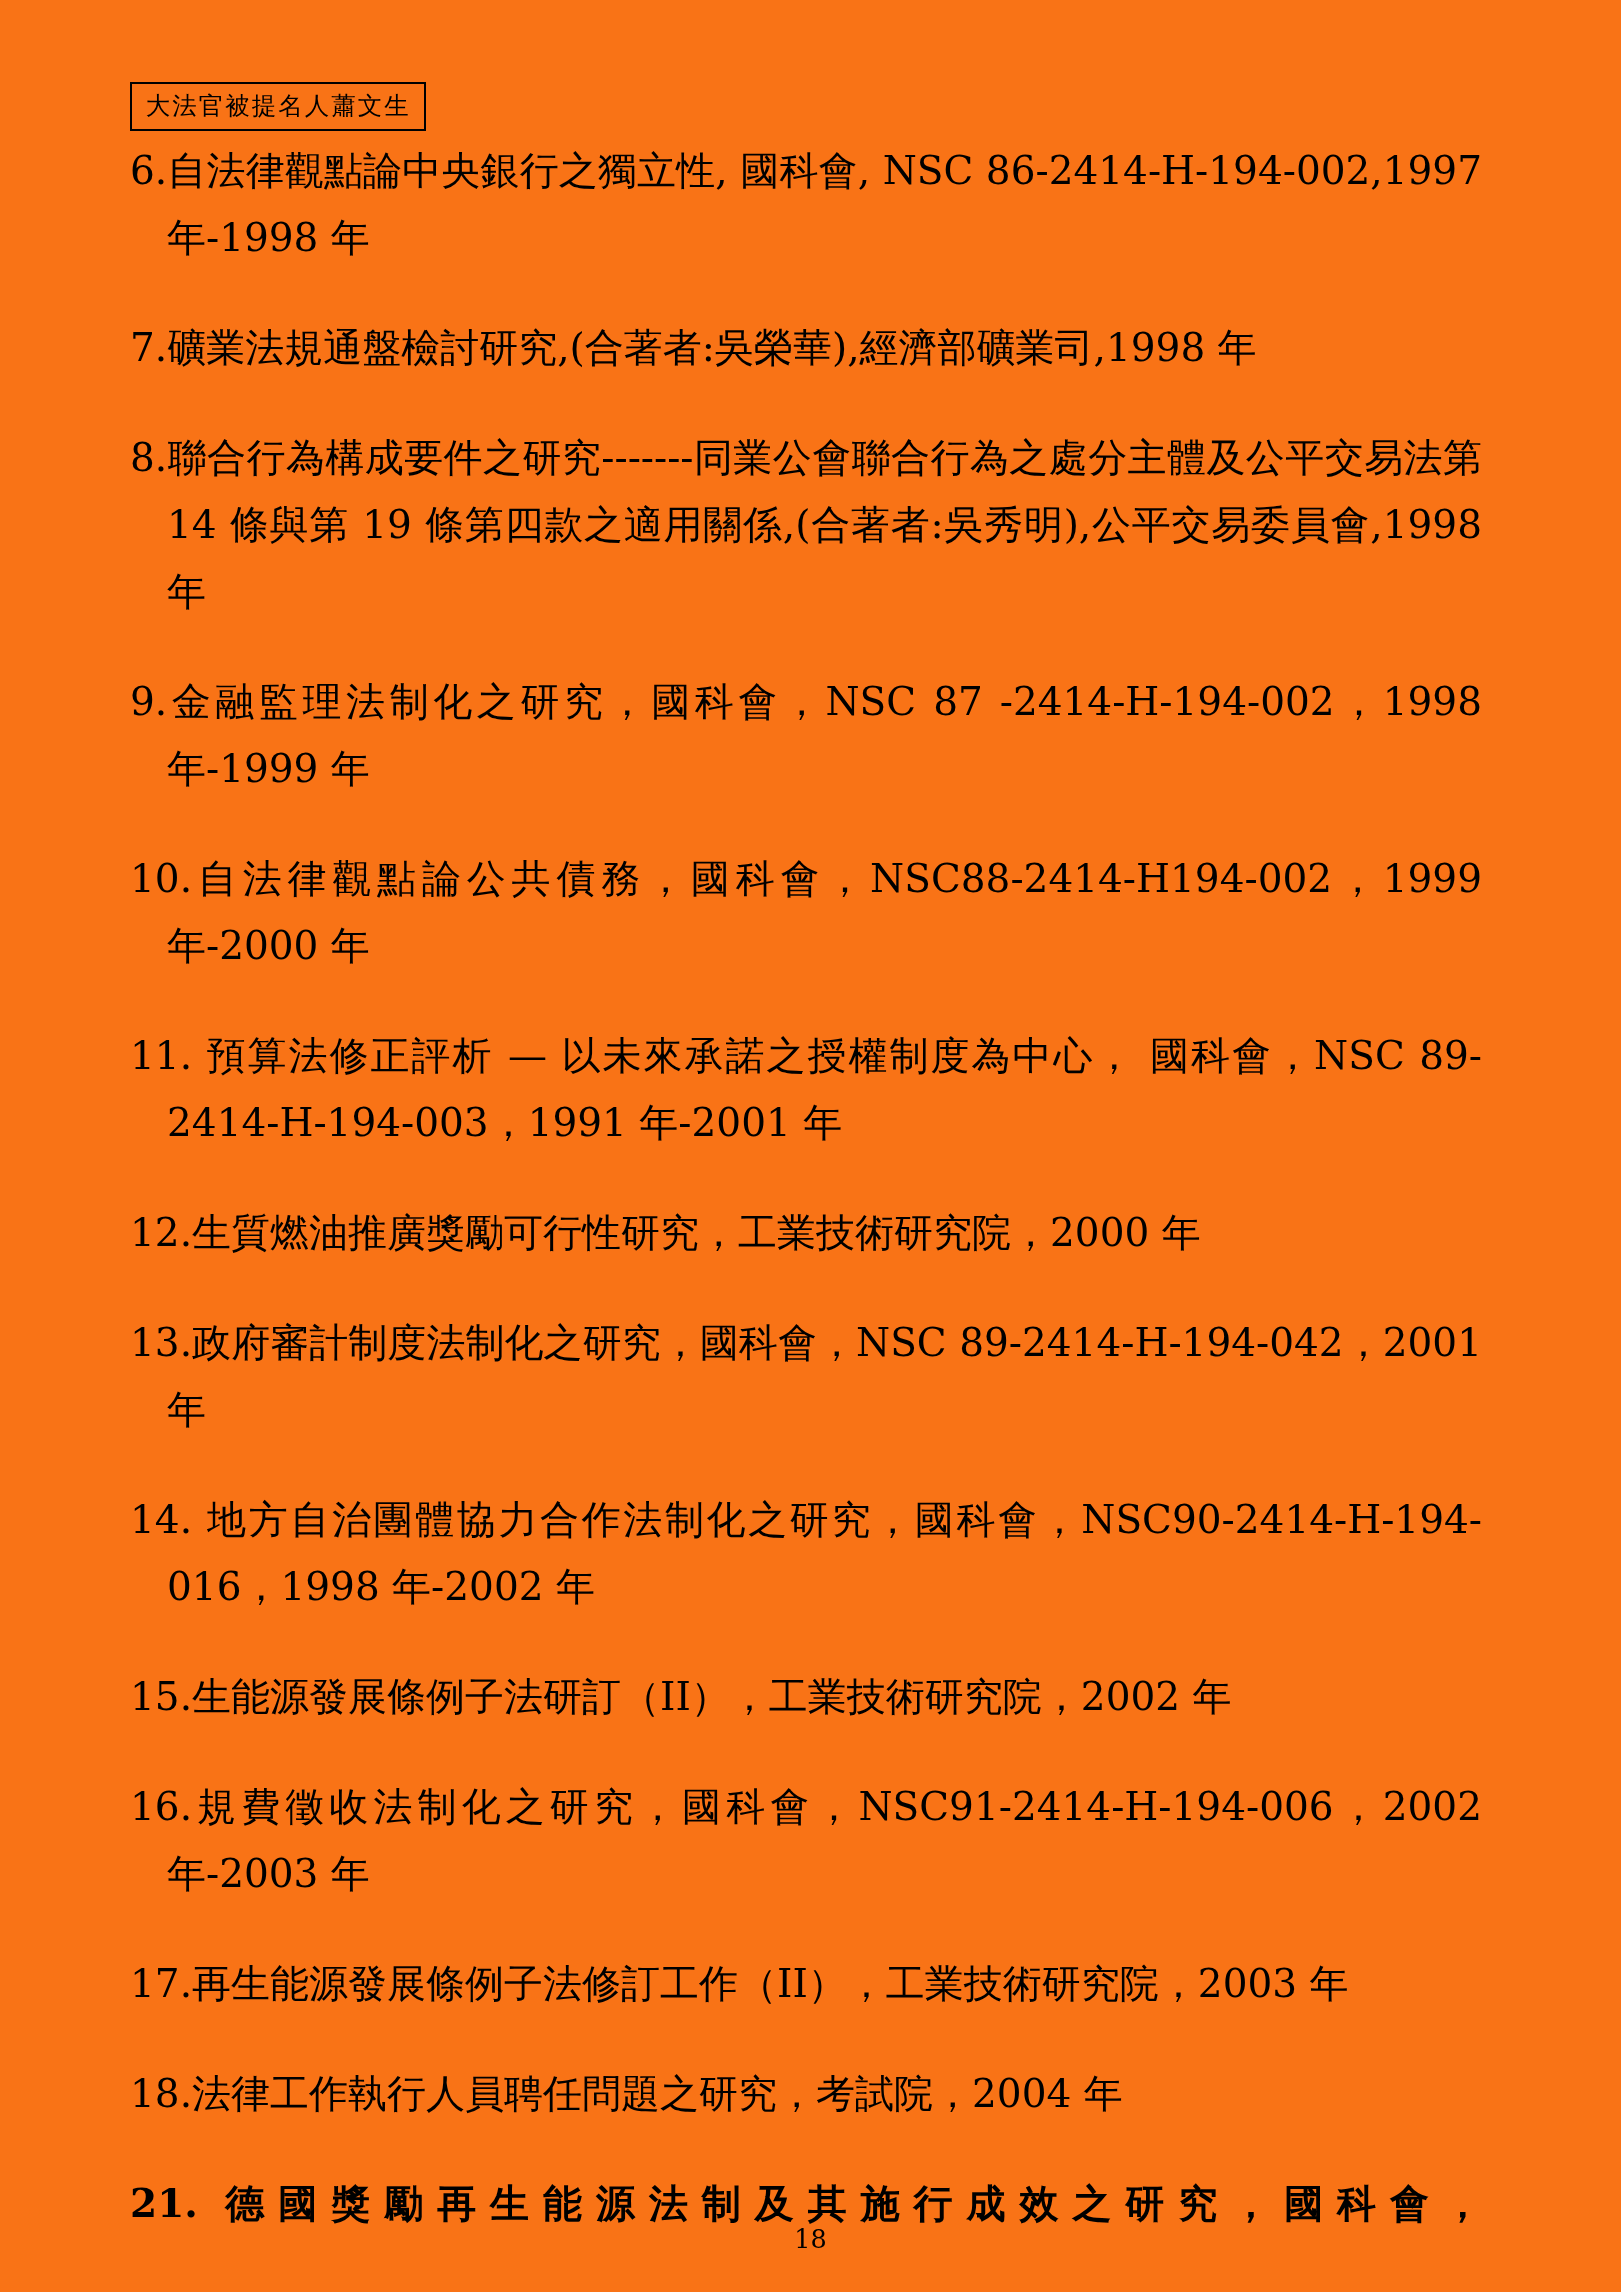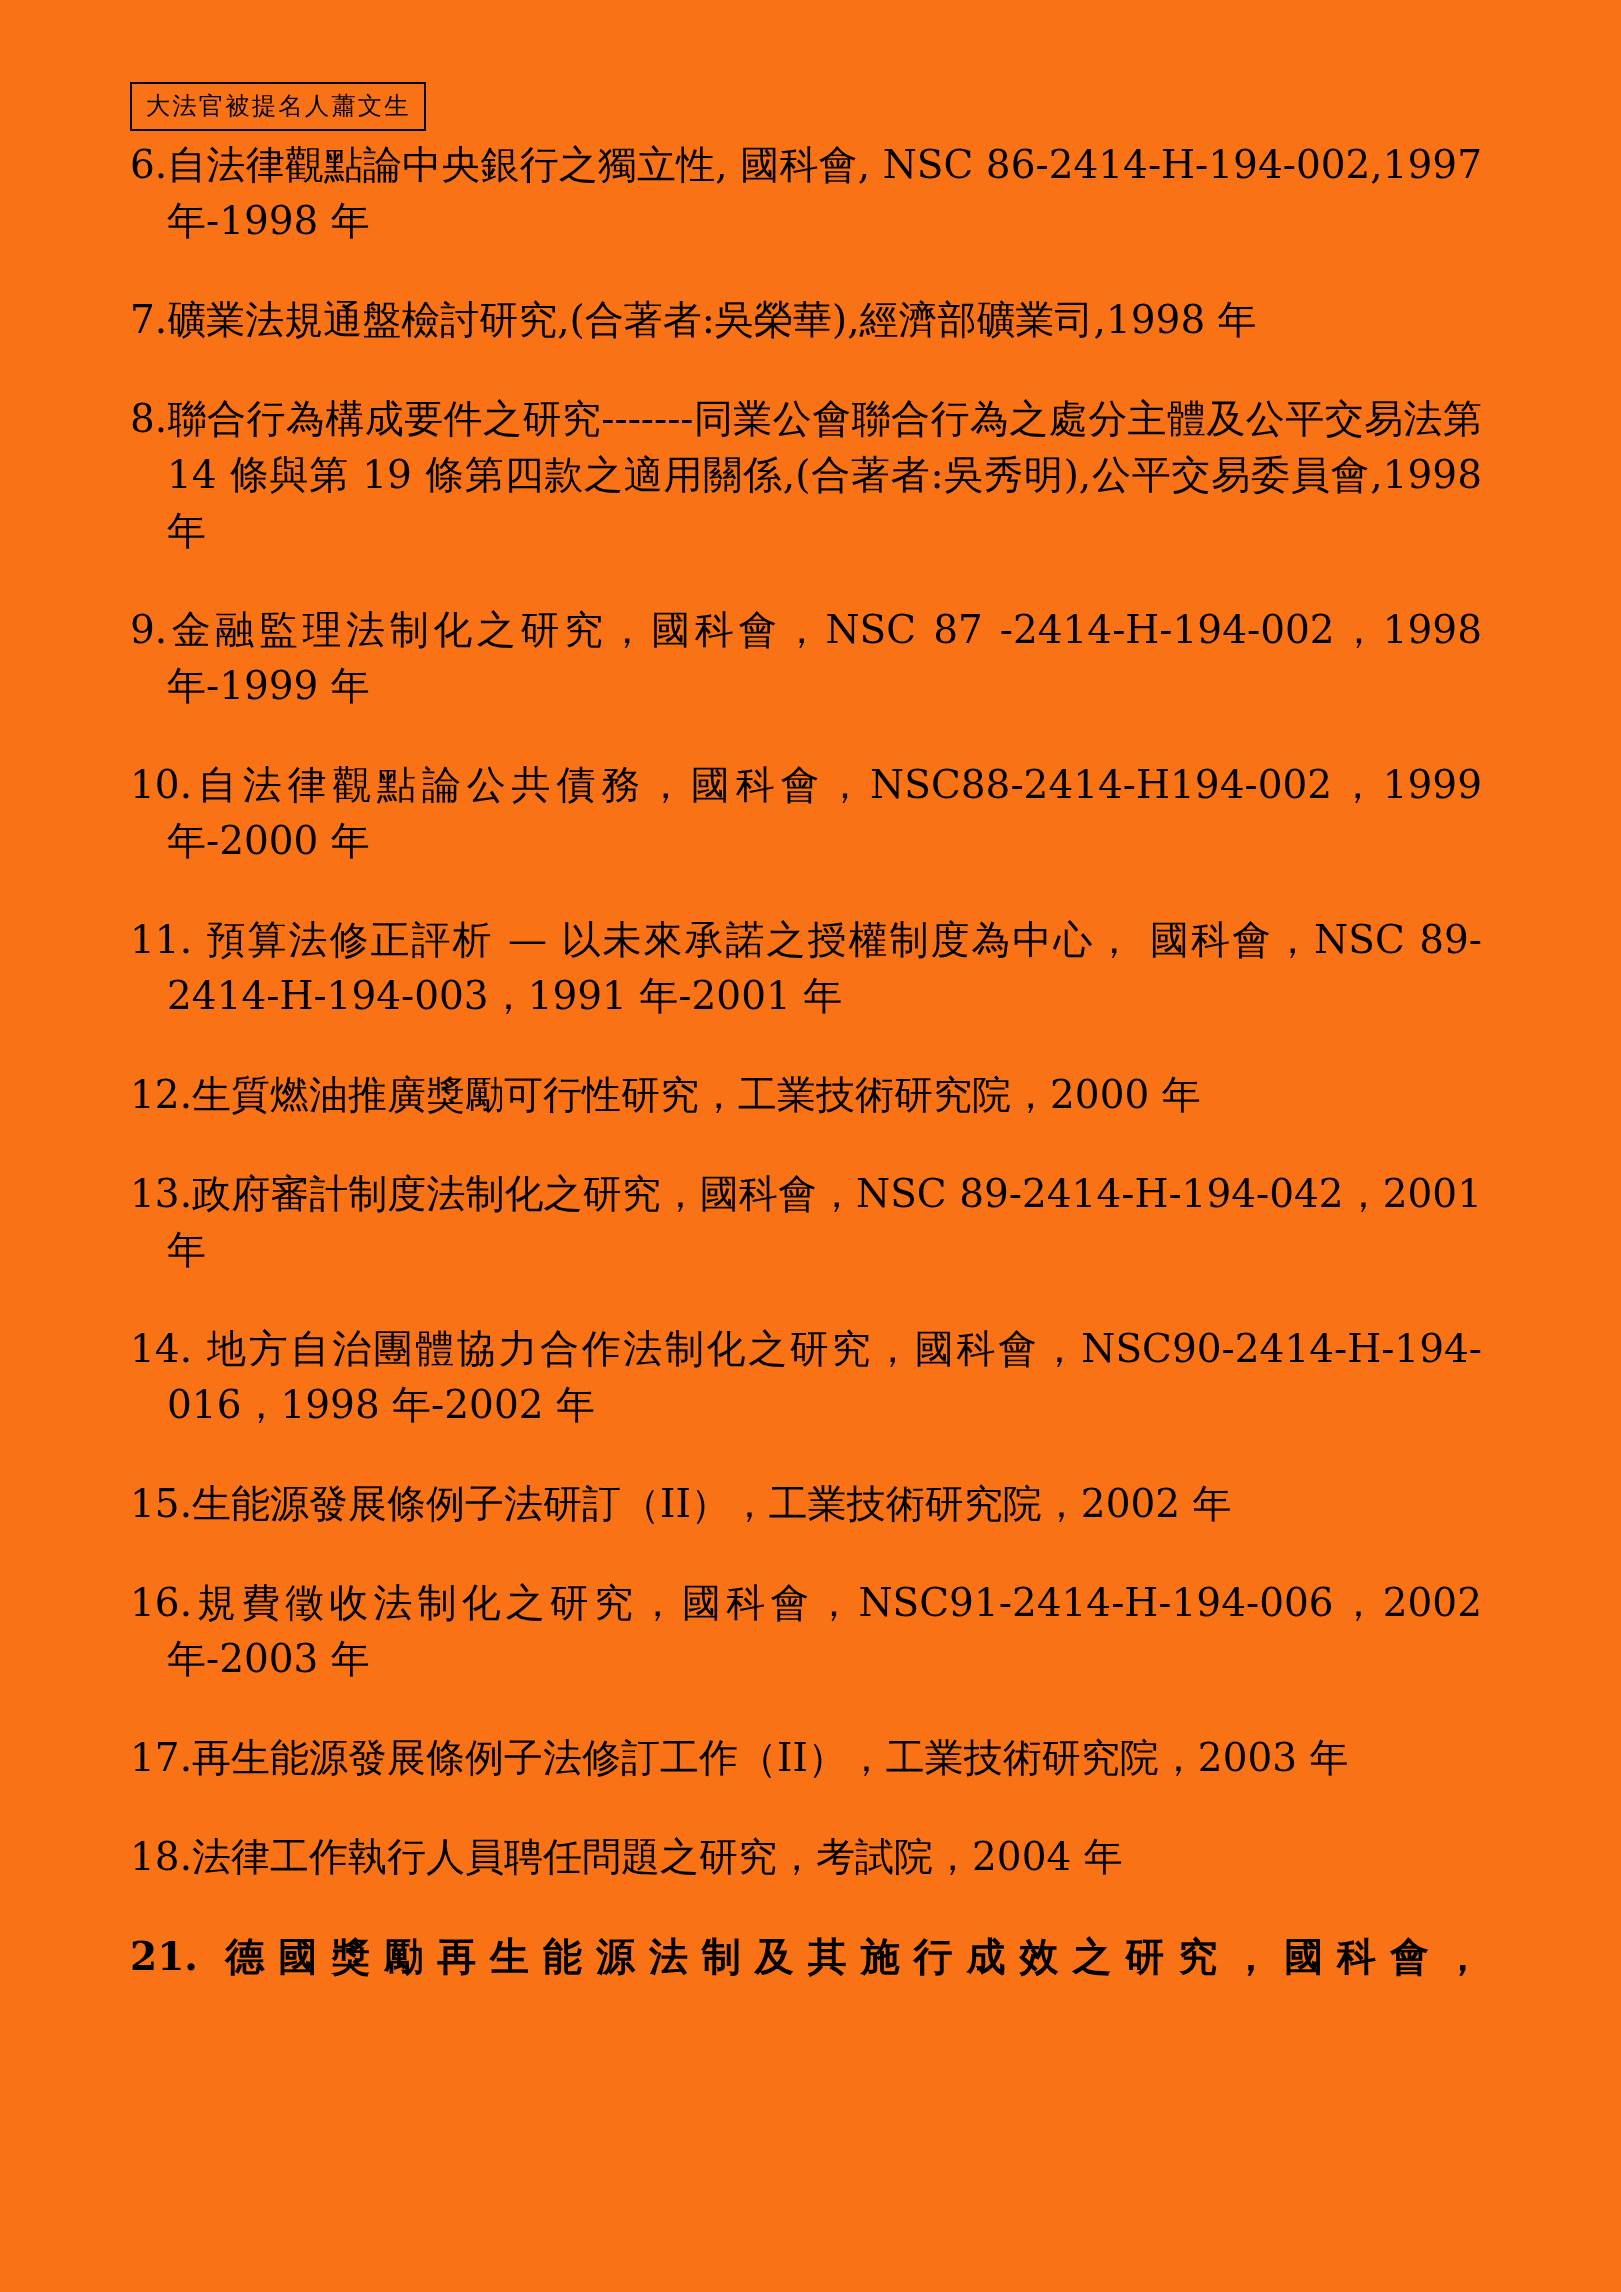--- a/index.html
+++ b/index.html
@@ -28,21 +28,21 @@
     white-space: nowrap;
   }
   .content {
     position: absolute;
     left: 130px;
     top: 137px;
     width: 1352px;
   }
   .item {
     font-size: 39px;
-    line-height: 56px;
+    line-height: 67px;
     margin: 0 0 43px 0;
     padding-left: 37px;
     text-indent: -37px;
     text-align: justify;
     text-justify: inter-ideograph;
   }
   .item.stretch-last {
     text-align-last: justify;
     font-weight: bold;
   }
@@ -74,15 +74,16 @@
     <p class="item">12.生質燃油推廣獎勵可行性研究，工業技術研究院，2000 年</p>
     <p class="item">13.政府審計制度法制化之研究，國科會，NSC 89-2414-H-194-042，2001 年</p>
     <p class="item">14. 地方自治團體協力合作法制化之研究，國科會，NSC90-2414-H-194-016，1998 年-2002 年</p>
     <p class="item">15.生能源發展條例子法研訂（II），工業技術研究院，2002 年</p>
     <p class="item">16.規費徵收法制化之研究，國科會，NSC91-2414-H-194-006，2002 年-2003 年</p>
     <p class="item">17.再生能源發展條例子法修訂工作（II），工業技術研究院，2003 年</p>
     <p class="item">18.法律工作執行人員聘任問題之研究，考試院，2004 年</p>
     <p class="item stretch-last">21. 德國獎勵再生能源法制及其施行成效之研究，國科會，</p>
   </div>
 
+  <div class="page-num">18</div>
 
 </div>
 
 
 </body></html>

